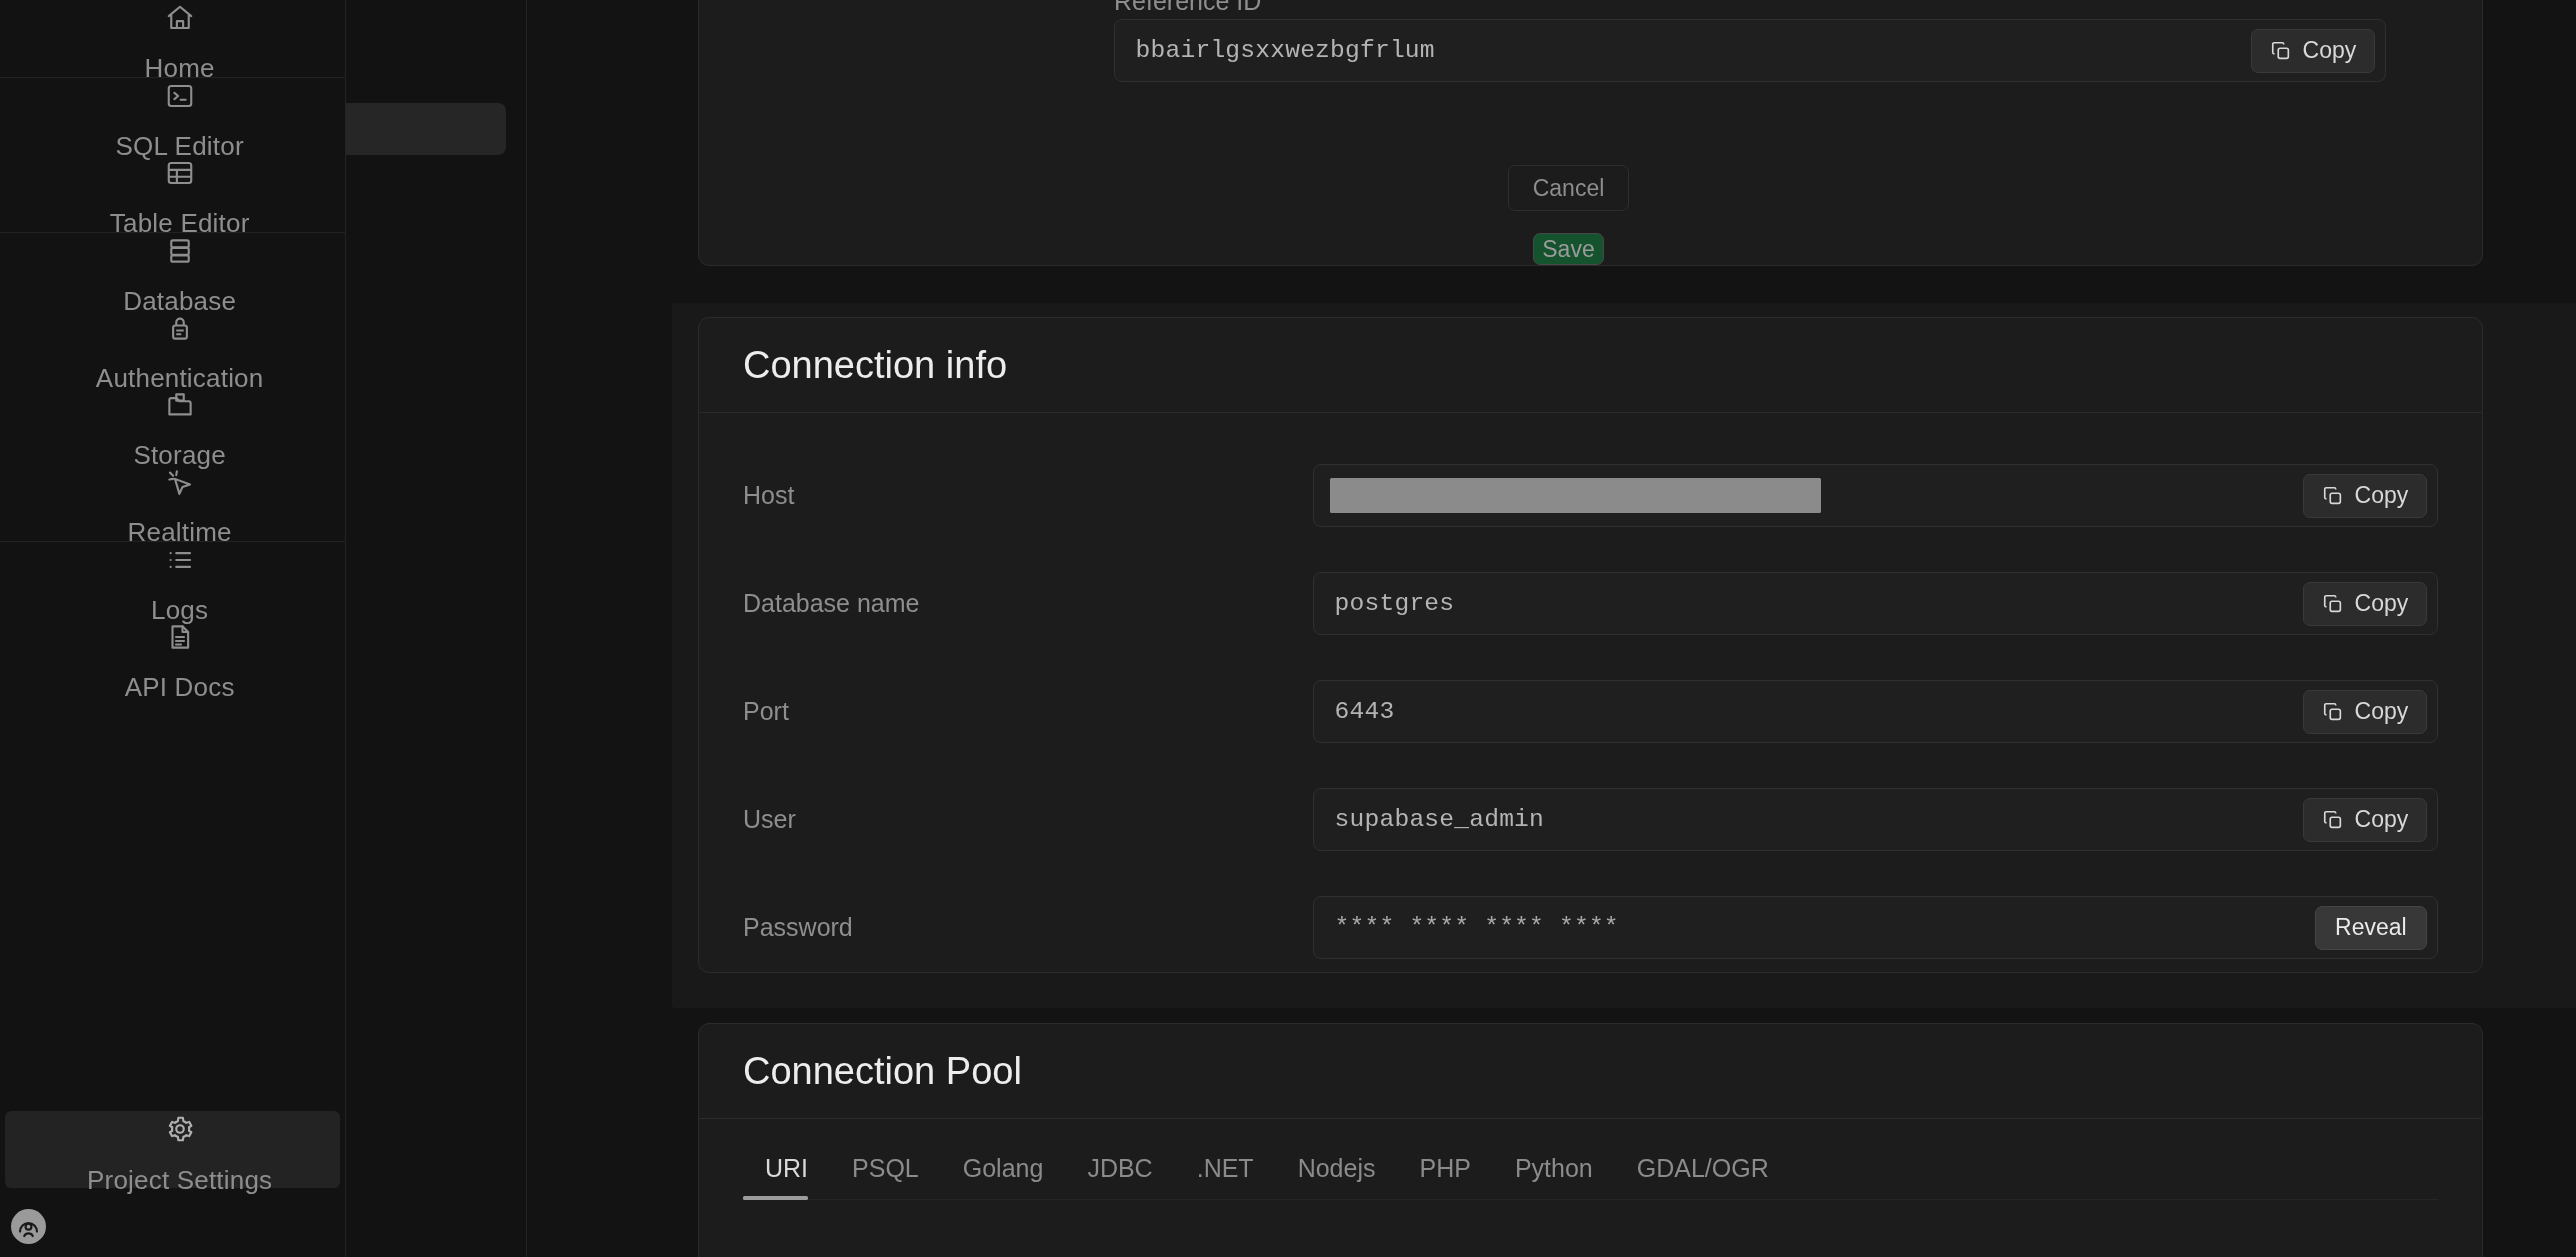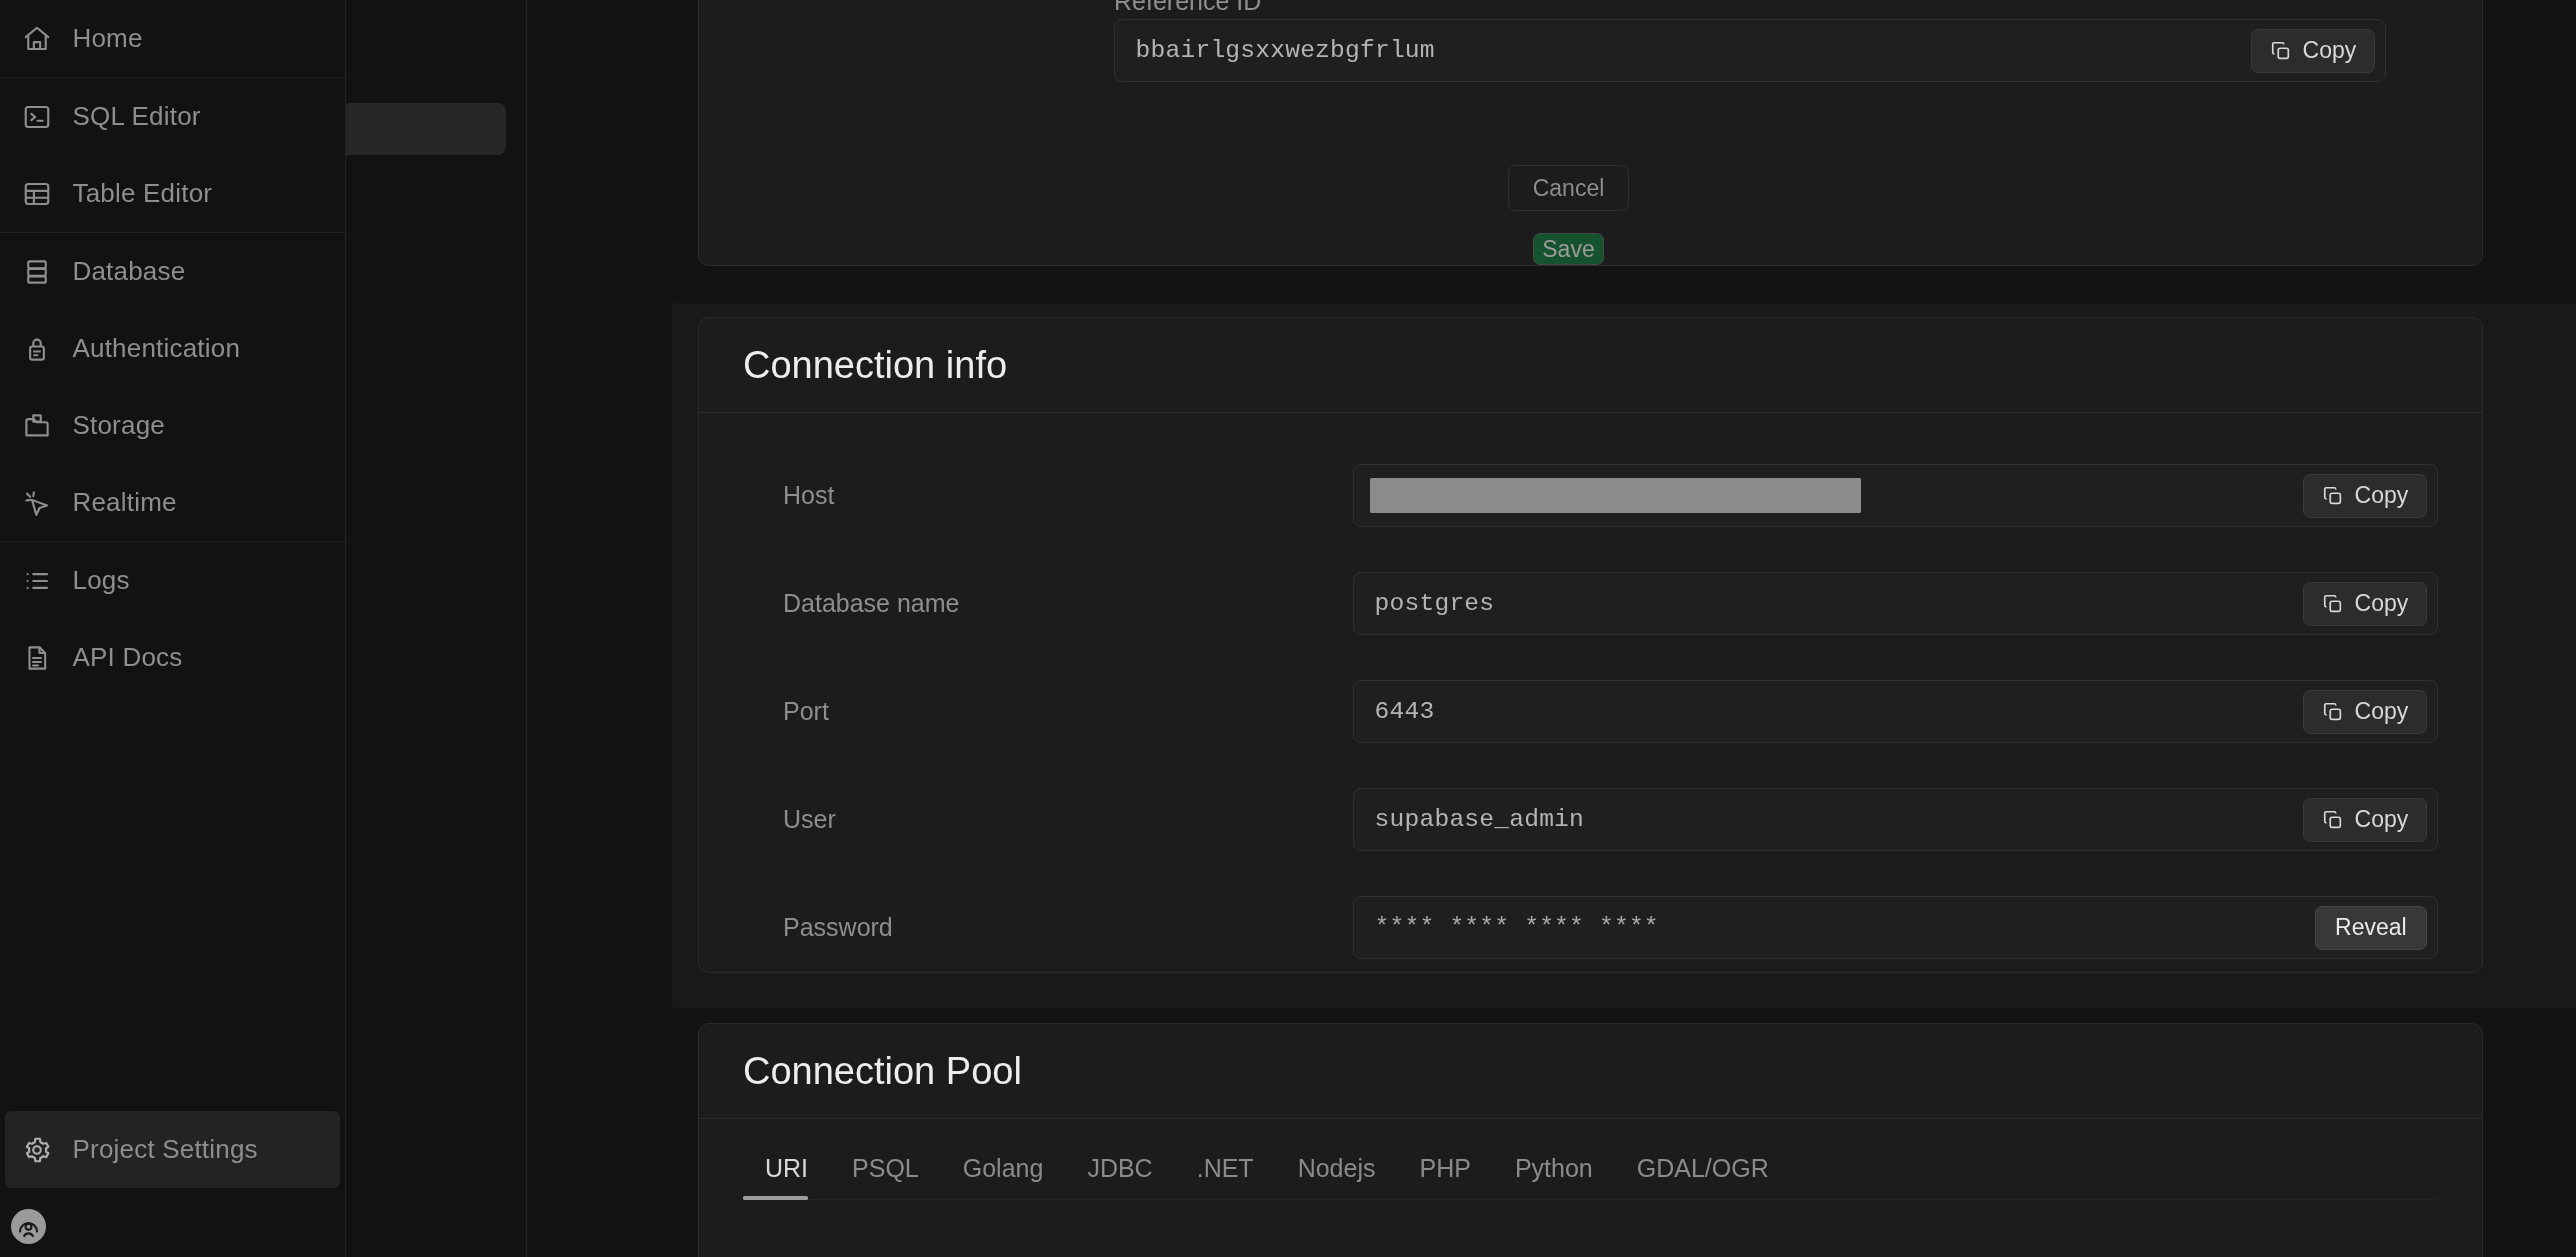--- a/index.html
+++ b/index.html
@@ -23,20 +23,21 @@
   .nav-group { padding: 0; }
   .nav-group + .nav-group { border-top: 1.6px solid #222222; }
   .nav-item {
     display: flex; align-items: center;
     height: 77px;
     padding-left: 14.3px;
     gap: 17.4px;
     cursor: pointer;
     border-radius: 6.3px;
     margin: 0 4.8px;
+    flex-direction: column;
   }
   .nav-item .ico { width: 36px; display: flex; align-items: center; justify-content: center; flex: 0 0 36px; }
   .nav-item .lbl {
     font-size: 26px;
     color: #8e8e8e;
     letter-spacing: 0.2px;
     white-space: nowrap;
   }
   .nav-spacer { flex: 1 1 auto; }
   .nav-item.active { background: #232323; }
@@ -177,21 +178,21 @@
     border-bottom: 1.6px solid #2b2b2b;
   }
   .card-head .title { font-size: 38px; color: #ededed; }
   .conn-rows { padding: 28.5px 44px 0 44px; }
   .row {
     display: flex; align-items: center;
     height: 108px;
   }
   .row .rlabel {
     width: 570px; flex: 0 0 570px;
-    font-size: 25px; color: #8e8e8e; margin-left: 40px;
+    font-size: 25px; color: #8e8e8e;
   }
   .row .rfield { flex: 1 1 auto; }
 
   
   .redacted {
     margin-left: 16px;
     width: 491px; height: 35px;
     background: #8b8b8b;
     border-radius: 1.6px;
   }

